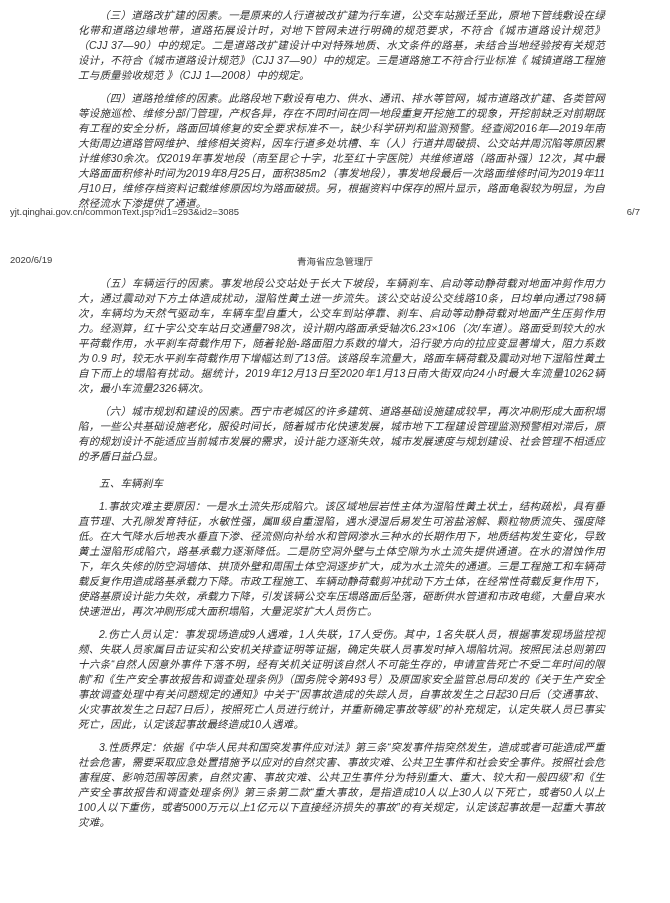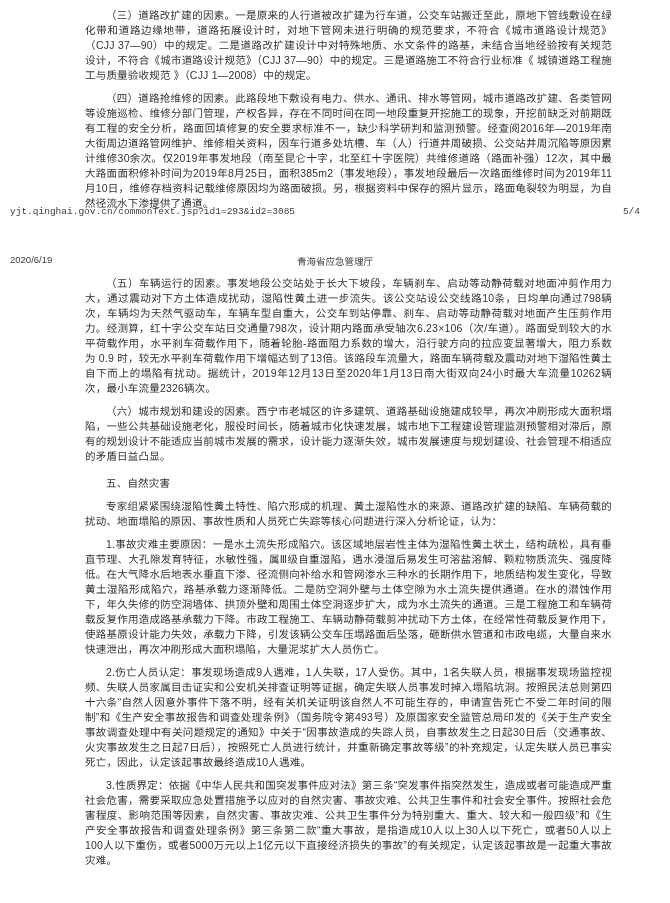--- a/index.html
+++ b/index.html
@@ -1,66 +1,65 @@
 <!DOCTYPE html>
 <html lang="zh-CN"><head>
 <meta charset="utf-8">
 <style>
   html,body{margin:0;padding:0}
   body{
     width:670px;height:903px;position:relative;overflow:hidden;
     background:#ffffff;color:#323232;
     font-family:"Liberation Sans","DejaVu Sans",sans-serif;
   }
-  .page-body{position:absolute;left:85px;width:527px;}
+  .page-body{position:absolute;left:78px;width:527px;font-style:italic;}
   .page5{top:8px}
   .page6{top:276px}
   .para{
     margin:0 0 8px 0;
     font-size:10.5px;line-height:15px;
     text-align:justify;text-justify:inter-ideograph;
     text-indent:2em;letter-spacing:.2px;
   }
   .heading{margin:12px 0 8px 0;}
   .print-footer{
     position:absolute;top:206px;left:10px;right:30px;
     display:flex;justify-content:space-between;align-items:baseline;
-    font-size:9.5px;color:#3c3c3c;font-family:Liberation Mono, monospace;
+    font-size:9.5px;color:#3c3c3c;
   }
   .print-header{
     position:absolute;top:254px;left:10px;right:10px;height:14px;
     font-size:9.5px;color:#3c3c3c;
   }
   .ph-date{position:absolute;left:0;top:0}
   .ph-title{display:block;text-align:center}
 </style>
 </head>
 <body>
 
 <div class="sheet">
 
   <section class="page-body page5">
     <p class="para">（三）道路改扩建的因素。一是原来的人行道被改扩建为行车道，公交车站搬迁至此，原地下管线敷设在绿化带和道路边缘地带，道路拓展设计时，对地下管网未进行明确的规范要求，不符合《城市道路设计规范》（CJJ 37—90）中的规定。二是道路改扩建设计中对特殊地质、水文条件的路基，未结合当地经验按有关规范设计，不符合《城市道路设计规范》（CJJ 37—90）中的规定。三是道路施工不符合行业标准《 城镇道路工程施工与质量验收规范 》（CJJ 1—2008）中的规定。</p>
     <p class="para">（四）道路抢维修的因素。此路段地下敷设有电力、供水、通讯、排水等管网，城市道路改扩建、各类管网等设施巡检、维修分部门管理，产权各异，存在不同时间在同一地段重复开挖施工的现象，开挖前缺乏对前期既有工程的安全分析，路面回填修复的安全要求标准不一，缺少科学研判和监测预警。经查阅2016年—2019年南大街周边道路管网维护、维修相关资料，因车行道多处坑槽、车（人）行道井周破损、公交站井周沉陷等原因累计维修30余次。仅2019年事发地段（南至昆仑十字，北至红十字医院）共维修道路（路面补强）12次，其中最大路面面积修补时间为2019年8月25日，面积385m2（事发地段），事发地段最后一次路面维修时间为2019年11月10日，维修存档资料记载维修原因均为路面破损。另，根据资料中保存的照片显示，路面龟裂较为明显，为自然径流水下渗提供了通道。</p>
   </section>
 
   <div class="print-footer">
     <span class="pf-url">yjt.qinghai.gov.cn/commonText.jsp?id1=293&amp;id2=3085</span>
-    <span class="pf-page">5/4</span>
+    <span class="pf-page">6/7</span>
   </div>
 
   <div class="print-header">
     <span class="ph-date">2020/6/19</span>
     <span class="ph-title">青海省应急管理厅</span>
   </div>
 
   <section class="page-body page6">
     <p class="para">（五）车辆运行的因素。事发地段公交站处于长大下坡段，车辆刹车、启动等动静荷载对地面冲剪作用力大，通过震动对下方土体造成扰动，湿陷性黄土进一步流失。该公交站设公交线路10条，日均单向通过798辆次，车辆均为天然气驱动车，车辆车型自重大，公交车到站停靠、刹车、启动等动静荷载对地面产生压剪作用力。经测算，红十字公交车站日交通量798次，设计期内路面承受轴次6.23×106（次/车道）。路面受到较大的水平荷载作用，水平刹车荷载作用下，随着轮胎-路面阻力系数的增大，沿行驶方向的拉应变显著增大，阻力系数为 0.9 时，较无水平刹车荷载作用下增幅达到了13倍。该路段车流量大，路面车辆荷载及震动对地下湿陷性黄土自下而上的塌陷有扰动。据统计，2019年12月13日至2020年1月13日南大街双向24小时最大车流量10262辆次，最小车流量2326辆次。</p>
     <p class="para">（六）城市规划和建设的因素。西宁市老城区的许多建筑、道路基础设施建成较早，再次冲刷形成大面积塌陷，一些公共基础设施老化，服役时间长，随着城市化快速发展，城市地下工程建设管理监测预警相对滞后，原有的规划设计不能适应当前城市发展的需求，设计能力逐渐失效，城市发展速度与规划建设、社会管理不相适应的矛盾日益凸显。</p>
-    <p class="para heading">五、自然灾害</p>
-    <p class="para">专家组紧紧围绕湿陷性黄土特性、陷穴形成的机理、黄土湿陷性水的来源、道路改扩建的缺陷、车辆荷载的扰动、地面塌陷的原因、事故性质和人员死亡失踪等核心问题进行深入分析论证，认为：</p>
+    <p class="para heading">五、车辆刹车</p>
     <p class="para">1.事故灾难主要原因：一是水土流失形成陷穴。该区域地层岩性主体为湿陷性黄土状土，结构疏松，具有垂直节理、大孔隙发育特征，水敏性强，属Ⅲ级自重湿陷，遇水浸湿后易发生可溶盐溶解、颗粒物质流失、强度降低。在大气降水后地表水垂直下渗、径流侧向补给水和管网渗水三种水的长期作用下，地质结构发生变化，导致黄土湿陷形成陷穴，路基承载力逐渐降低。二是防空洞外壁与土体空隙为水土流失提供通道。在水的潜蚀作用下，年久失修的防空洞墙体、拱顶外壁和周围土体空洞逐步扩大，成为水土流失的通道。三是工程施工和车辆荷载反复作用造成路基承载力下降。市政工程施工、车辆动静荷载剪冲扰动下方土体，在经常性荷载反复作用下，使路基原设计能力失效，承载力下降，引发该辆公交车压塌路面后坠落，砸断供水管道和市政电缆，大量自来水快速泄出，再次冲刷形成大面积塌陷，大量泥浆扩大人员伤亡。</p>
     <p class="para">2.伤亡人员认定：事发现场造成9人遇难，1人失联，17人受伤。其中，1名失联人员，根据事发现场监控视频、失联人员家属目击证实和公安机关排查证明等证据，确定失联人员事发时掉入塌陷坑洞。按照民法总则第四十六条“自然人因意外事件下落不明，经有关机关证明该自然人不可能生存的，申请宣告死亡不受二年时间的限制”和《生产安全事故报告和调查处理条例》（国务院令第493号）及原国家安全监管总局印发的《关于生产安全事故调查处理中有关问题规定的通知》中关于“因事故造成的失踪人员，自事故发生之日起30日后（交通事故、火灾事故发生之日起7日后），按照死亡人员进行统计，并重新确定事故等级”的补充规定，认定失联人员已事实死亡，因此，认定该起事故最终造成10人遇难。</p>
     <p class="para">3.性质界定：依据《中华人民共和国突发事件应对法》第三条“突发事件指突然发生，造成或者可能造成严重社会危害，需要采取应急处置措施予以应对的自然灾害、事故灾难、公共卫生事件和社会安全事件。按照社会危害程度、影响范围等因素，自然灾害、事故灾难、公共卫生事件分为特别重大、重大、较大和一般四级”和《生产安全事故报告和调查处理条例》第三条第二款“重大事故，是指造成10人以上30人以下死亡，或者50人以上100人以下重伤，或者5000万元以上1亿元以下直接经济损失的事故”的有关规定，认定该起事故是一起重大事故灾难。</p>
 
   </section>
 
 </div>
 
 </body></html>

